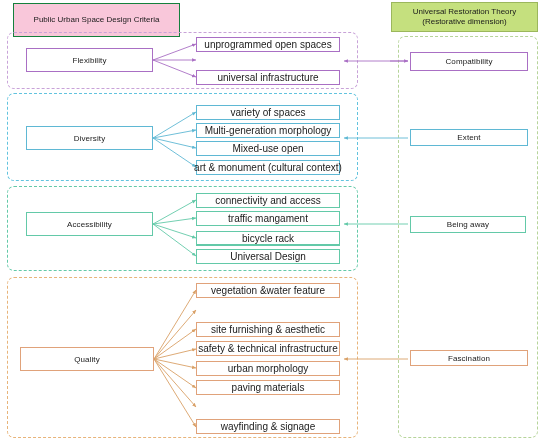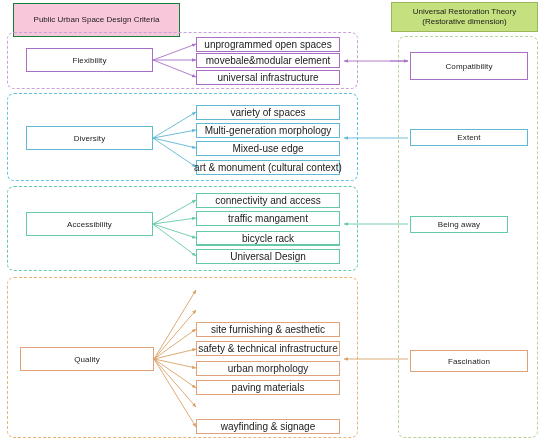--- a/index.html
+++ b/index.html
@@ -68,24 +68,24 @@
   .c-orange{border:1px solid #e0a27a;}
   .c-thick-bottom{border-bottom:2px solid #63c9a8;}
 
   
   #node-flexibility   {left:26px;top:48px;width:127px;}
   #node-diversity     {left:26px;top:126px;width:127px;text-align:center;}
   #node-accessibility {left:26px;top:212px;width:127px;}
   #node-quality       {left:20px;top:347px;width:134px;}
 
   
-  #node-compatibility {left:410px;top:52px;width:118px;height:28px;border:1px solid #a96fc4;}
+  #node-compatibility {left:410px;top:52px;width:118px;height:19px;border:1px solid #a96fc4;}
   #node-extent        {left:410px;top:129px;width:118px;height:17px;border:1px solid #5fb8d4;}
-  #node-beingaway     {left:410px;top:216px;width:98px;height:17px;border:1px solid #63c9a8;}
-  #node-fascination   {left:410px;top:350px;width:118px;height:22px;border:1px solid #e0a27a;}
+  #node-beingaway     {left:410px;top:216px;width:116px;height:17px;border:1px solid #63c9a8;}
+  #node-fascination   {left:410px;top:350px;width:118px;height:16px;border:1px solid #e0a27a;}
 
   
   .child{
     position:absolute;
     left:196px;
     width:144px;
     height:15px;
     box-sizing:border-box;
     background:#ffffff;
     display:flex;align-items:center;justify-content:center;
@@ -175,33 +175,33 @@
       <path d="M408,359 L344,359" marker-end="url(#ah-orange)"></path>
     </g>
   </svg>
 
   <div class="node parent c-purple" id="node-flexibility">Flexibility</div>
   <div class="node parent c-blue" id="node-diversity">Diversity</div>
   <div class="node parent c-green" id="node-accessibility">Accessibility</div>
   <div class="node parent c-orange" id="node-quality">Quality</div>
 
   <div class="child c-purple" style="top:37px">unprogrammed open spaces</div>
-  <div class="child c-purple" style="top:53px">movebale&amp;modular element</div>
   <div class="child c-purple" style="top:70px">universal infrastructure</div>
 
   <div class="child c-blue" style="top:105px">variety of spaces</div>
   <div class="child c-blue" style="top:123px">Multi-generation morphology</div>
-  <div class="child c-blue" style="top:141px">Mixed-use edge</div>
+  <div class="child c-blue" style="top:141px">Mixed-use open</div>
   <div class="child c-blue" style="top:160px">art &amp; monument (cultural context)</div>
 
   <div class="child c-green" style="top:193px">connectivity and access</div>
   <div class="child c-green" style="top:211px">traffic mangament</div>
   <div class="child c-green c-thick-bottom" style="top:231px">bicycle rack</div>
   <div class="child c-green" style="top:249px">Universal Design</div>
 
+  <div class="child c-orange" style="top:283px">vegetation &amp;water feature</div>
   <div class="child c-orange" style="top:322px">site furnishing &amp; aesthetic</div>
   <div class="child c-orange" style="top:341px">safety &amp; technical infrastructure</div>
   <div class="child c-orange" style="top:361px">urban morphology</div>
   <div class="child c-orange" style="top:380px">paving materials</div>
   <div class="child c-orange" style="top:419px">wayfinding &amp; signage</div>
 
   <div class="node" id="node-compatibility">Compatibility</div>
   <div class="node" id="node-extent">Extent</div>
   <div class="node" id="node-beingaway">Being away</div>
   <div class="node" id="node-fascination">Fascination</div>

